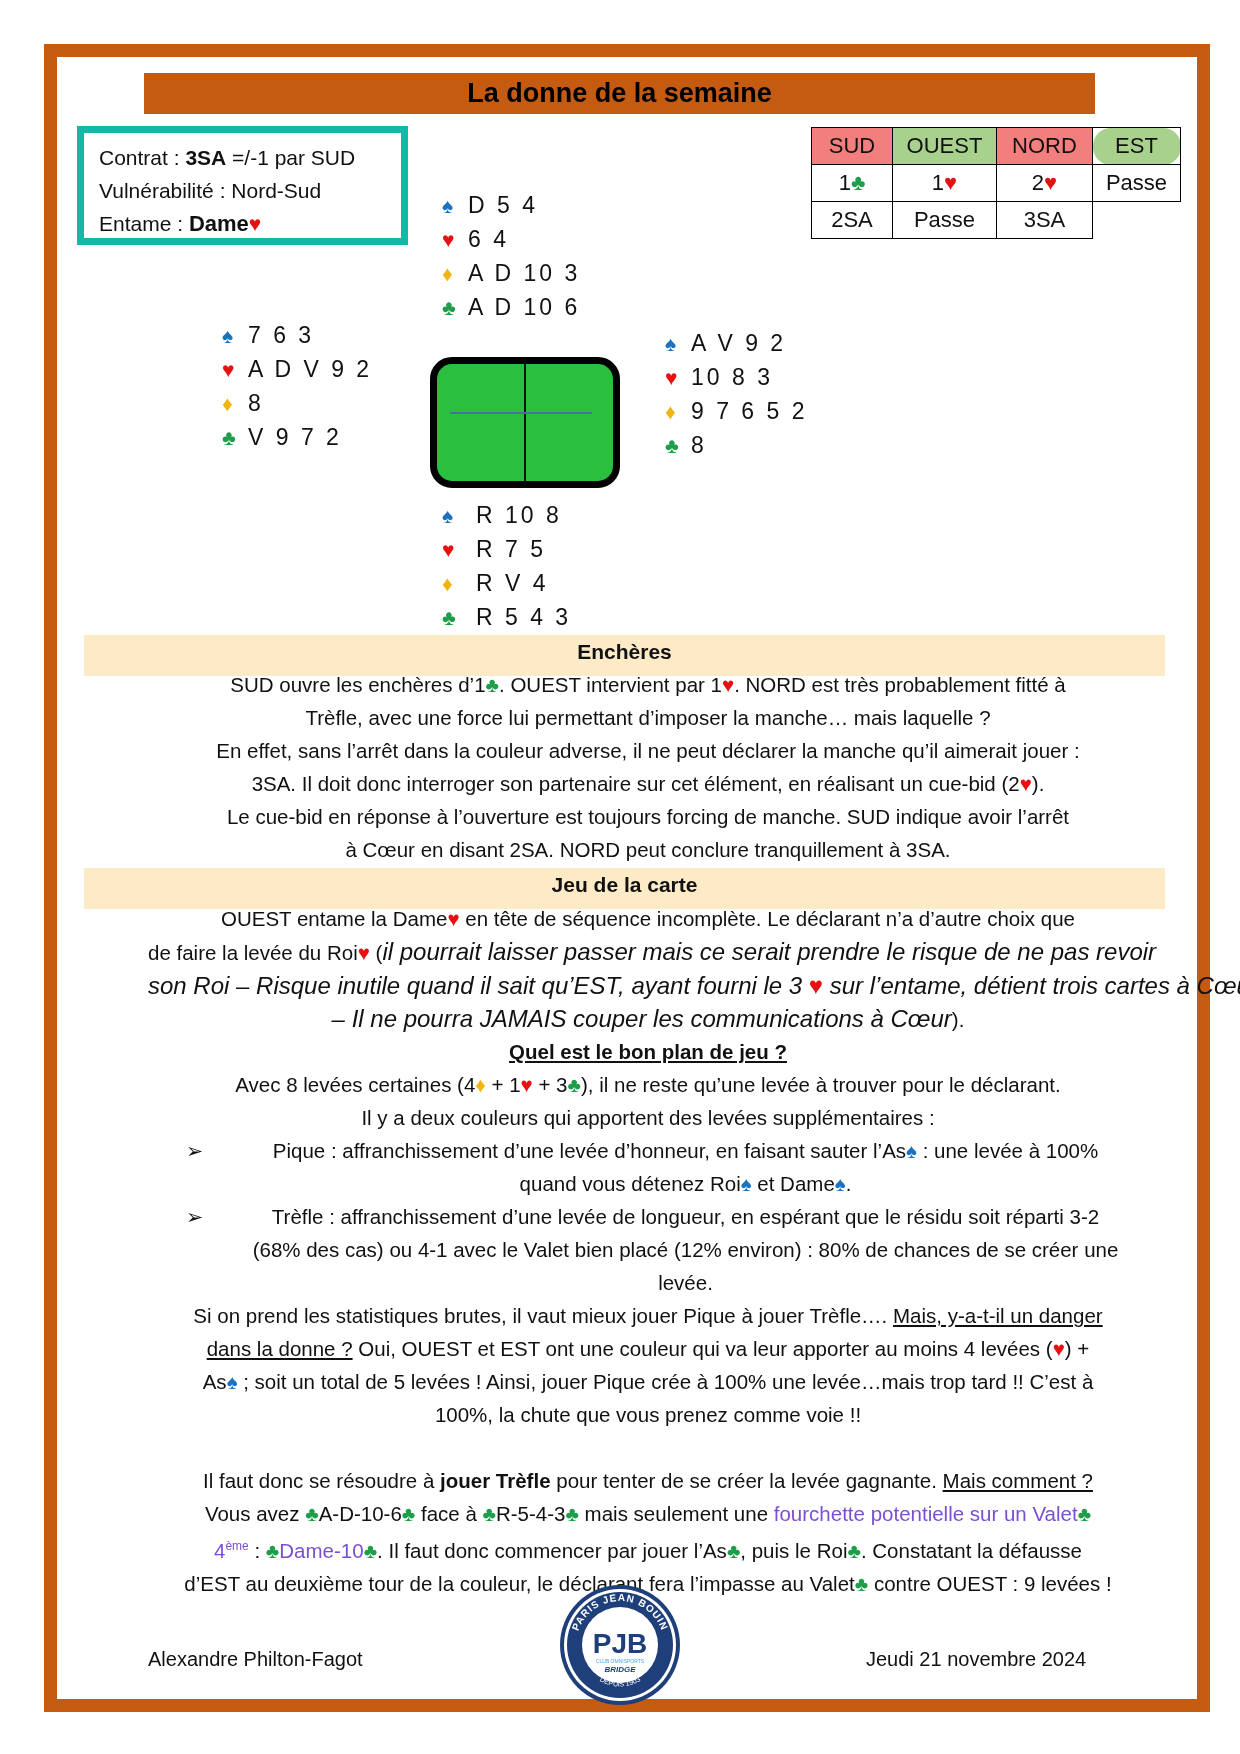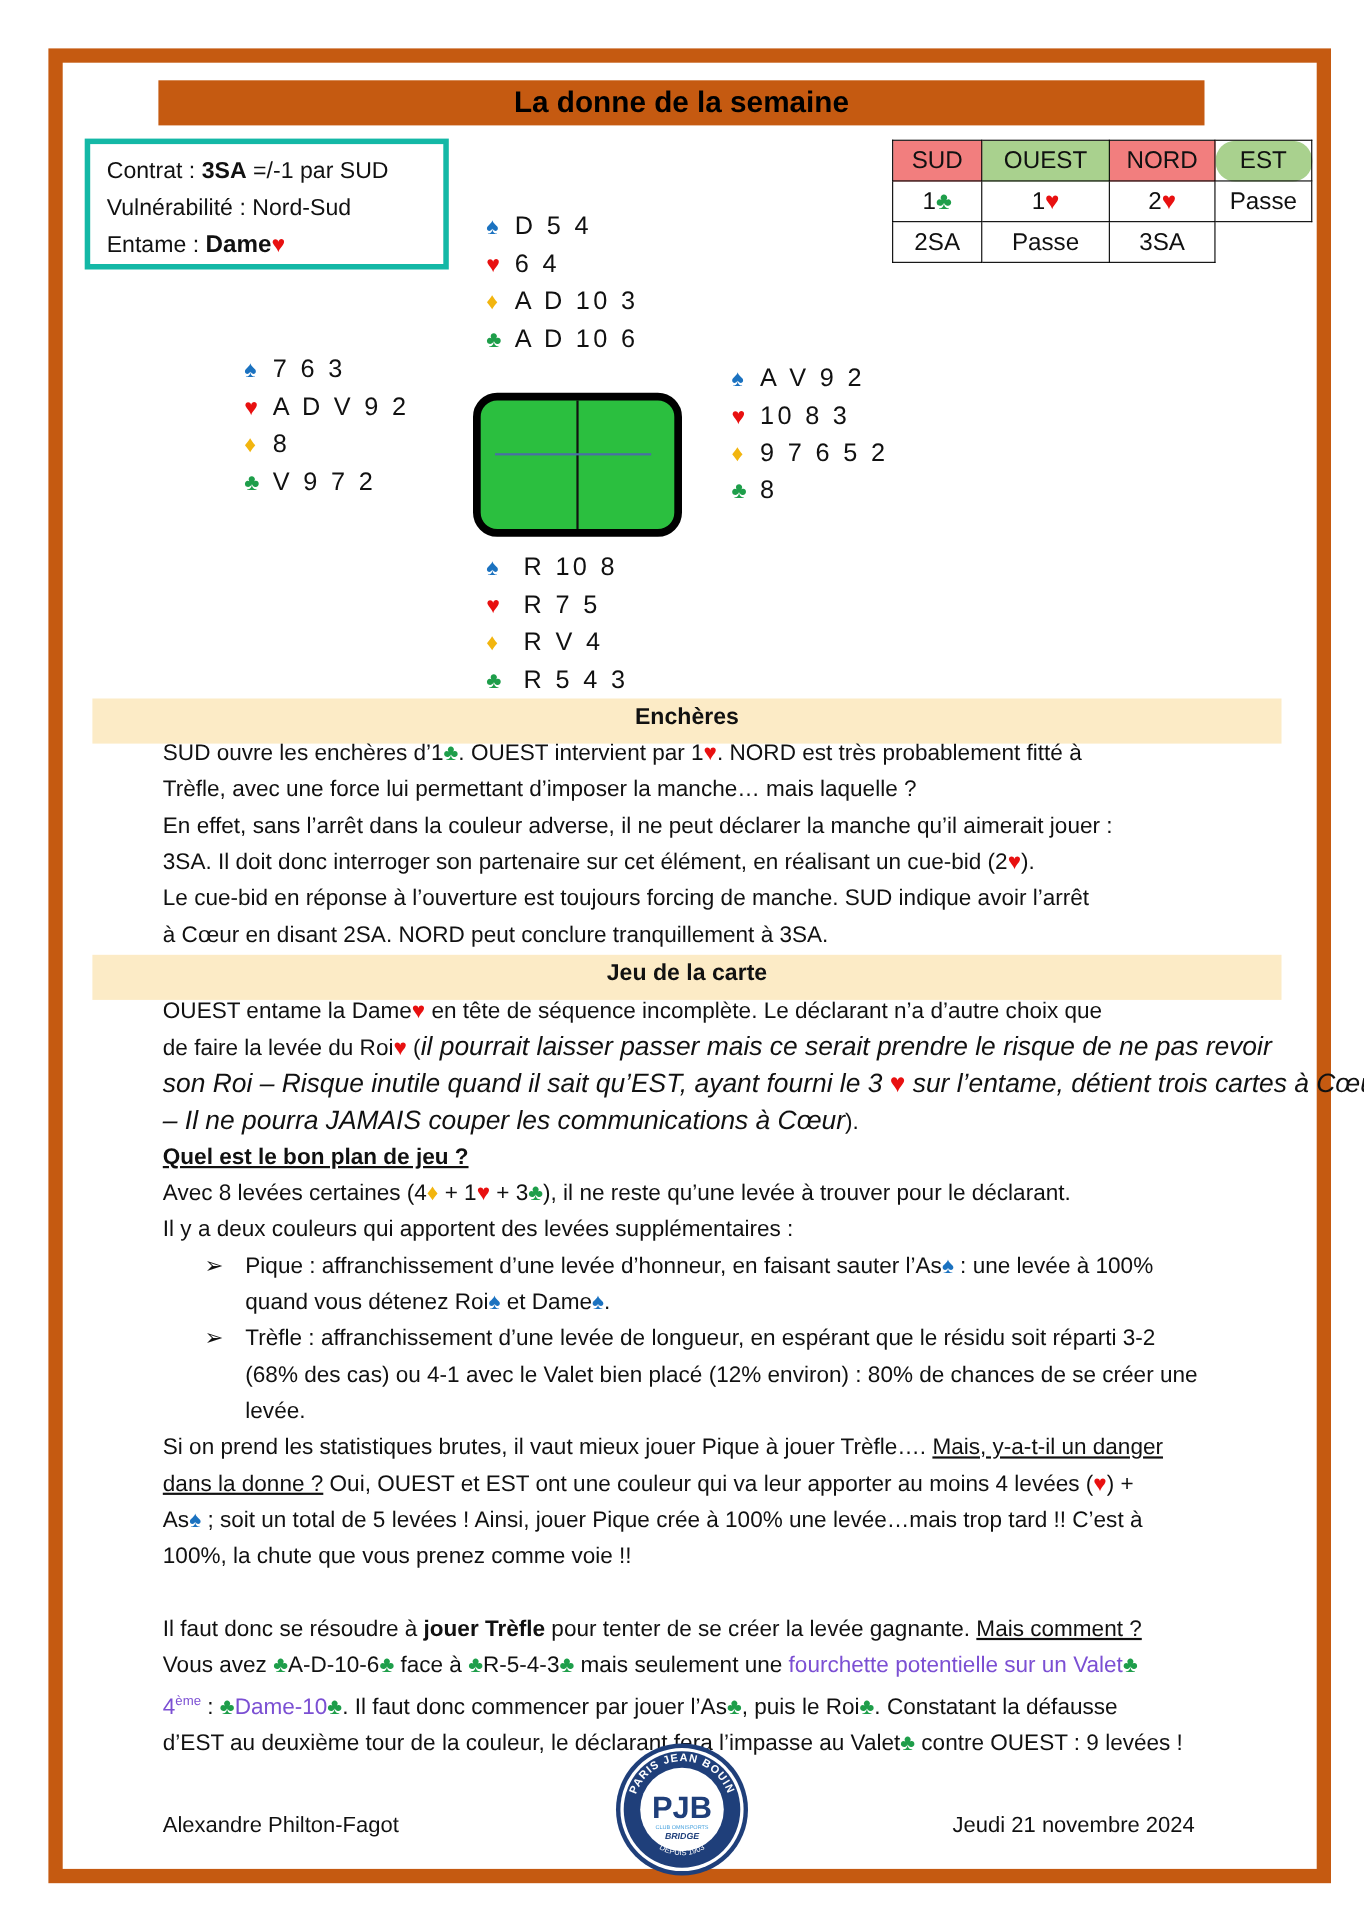--- a/index.html
+++ b/index.html
@@ -4,55 +4,55 @@
 <style>
   * { box-sizing: border-box; margin: 0; padding: 0; }
   html, body { width: 1240px; height: 1754px; background: #ffffff; overflow: hidden; }
   body { position: relative; font-family: "Liberation Sans", "DejaVu Sans", sans-serif; color: #111; }
 
   .frame { position: absolute; left: 44px; top: 44px; width: 1166px; height: 1668px; border: 13px solid #C55A11; background: #fff; }
 
   .title-bar { position: absolute; left: 144px; top: 73px; width: 951px; height: 41px; background: #C55A11; color: #000000;
     font-weight: bold; font-size: 27px; text-align: center; line-height: 41px; }
 
-  .info-box { position: absolute; left: 77px; top: 126px; width: 331px; height: 119px; border: 5px solid #14b8a6; padding: 8px 0 0 15px; }
+  .info-box { position: absolute; left: 77px; top: 126px; width: 331px; height: 119px; border: 7px solid #14b8a6; padding: 8px 0 0 15px; }
   .info-line { font-size: 21px; line-height: 33px; white-space: nowrap; }
   .bold { font-weight: bold; }
   .s-heart { color: #E81010; }
   .s-club { color: #1E9E4A; }
   .s-spade { color: #1B72C0; }
   .s-diam { color: #F2B50F; }
   .small-bold { font-weight: bold; font-size: 22px; }
 
   table.bidding { position: absolute; left: 811px; top: 127px; border-collapse: collapse; font-size: 22px; }
   table.bidding td { border: 1.5px solid #000; text-align: center; height: 37px; padding: 0 6px; }
   table.bidding td.red { background: #F27E7E; }
   table.bidding td.green { background: #A9D18E; }
   table.bidding td.empty { border: none; }
-  .c1 { width: 81px; } .c2 { width: 116px; } .c3 { width: 96px; } .c4 { width: 88px; border-radius: 18px; }
+  .c1 { width: 81px; } .c2 { width: 104px; } .c3 { width: 96px; } .c4 { width: 88px; border-radius: 18px; }
 
   .hand { position: absolute; font-size: 23px; }
   .hand .row { height: 34px; line-height: 34px; white-space: nowrap; }
   .hand .sym { display: inline-block; width: 26px; font-size: 21px; }
   .hand .cards { letter-spacing: 3px; }
   .hand.north { left: 442px; top: 188px; }
   .hand.west { left: 222px; top: 318px; }
   .hand.east { left: 665px; top: 326px; }
   .hand.south { left: 442px; top: 498px; }
   .hand.south .sym { width: 34px; }
 
   .green-table { position: absolute; left: 430px; top: 357px; width: 190px; height: 131px; background: #2BBF3F;
     border: 7px solid #000; border-radius: 22px; }
   .gt-vline { position: absolute; left: 87px; top: 0; width: 2px; height: 100%; background: #111; }
   .gt-hline { position: absolute; left: 13px; top: 48px; width: 142px; height: 2px; background: #4A6FA5; }
 
   .band { position: absolute; left: 84px; width: 1081px; height: 41px; background: #FCEBC6; font-weight: bold;
     font-size: 21px; text-align: center; line-height: 33px; }
 
-  .para { position: absolute; left: 148px; width: 1000px; font-size: 20.5px; line-height: 33px; }
+  .para { position: absolute; left: 148px; width: 1000px; font-size: 20.5px; line-height: 33px; text-align: center; }
   .para p { white-space: nowrap; }
   .italic { font-style: italic; font-size: 24px; }
   .u { text-decoration: underline; }
   .purple { color: #7B4FD3; }
   .bul { position: relative; padding-left: 75px; }
   .bul .arrow { position: absolute; left: 38px; top: 0; }
 
   .footer-left { position: absolute; left: 148px; top: 1648px; font-size: 20px; }
   .footer-right { position: absolute; left: 866px; top: 1648px; font-size: 20px; }
   .logo { position: absolute; left: 558px; top: 1583px; width: 124px; height: 124px; }

